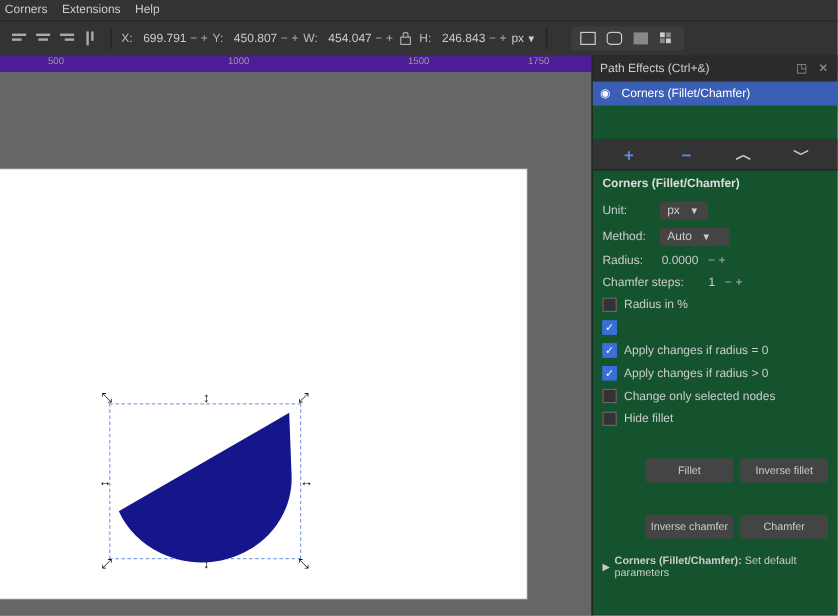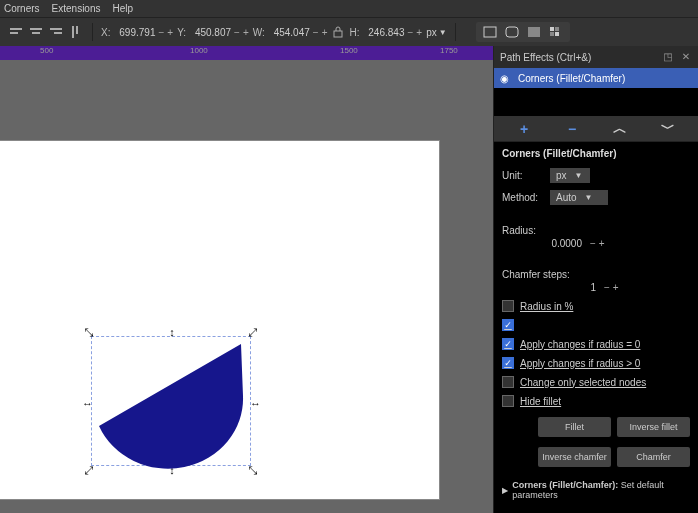--- a/index.html
+++ b/index.html
@@ -14,44 +14,44 @@
 .coord .val { min-width: 42px; text-align: right; }
 .lock { width: 14px; height: 14px; display: flex; align-items: center; justify-content: center; }
 .unit-sel { display: flex; align-items: center; gap: 2px; }
 .tool-grp { display: flex; align-items: center; gap: 6px; margin-left: 12px; background: #3c3c3c; padding: 2px 6px; border-radius: 2px; }
 .rulerbar { height: 14px; background: #4c1d95; position: relative; font-size: 8px; color: #999; overflow: hidden; }
 .rulerbar .tick { position: absolute; top: 0; }
 .workspace { position: absolute; left: 0; top: 60px; width: 493px; height: 453px; background: #666; overflow: hidden; }
 .canvas { position: absolute; left: -60px; top: 80px; width: 500px; height: 360px; background: #fff; border: 1px solid #888; }
 .selbox { position: absolute; border: 1px dashed #8aa0e0; }
 .handle { position: absolute; width: 10px; height: 10px; color: #000; font-size: 11px; line-height: 10px; text-align: center; }
-.panel { position: absolute; right: 0; top: 46px; width: 205px; height: 467px; background: #000000; border-left: 1px solid #222; }
+.panel { position: absolute; right: 0; top: 46px; width: 205px; height: 467px; background: #14532d; border-left: 1px solid #222; }
 .pnl-title { height: 22px; background: #2b2b2b; display: flex; align-items: center; padding: 0 6px; font-size: 10px; justify-content: space-between; }
 .pnl-title-r { display: flex; gap: 6px; }
 .pnl-title-r span { width: 12px; height: 12px; font-size: 10px; color: #999; text-align: center; }
 .effect-row { height: 20px; background: #3a5fb5; display: flex; align-items: center; padding: 0 6px; gap: 6px; color: #fff; font-size: 10px; }
 .effect-eye { width: 12px; }
 .effect-strip { height: 26px; background: #333; display: flex; align-items: center; justify-content: space-around; padding: 0 6px; border-bottom: 1px solid #222; }
 .effect-strip .strip-btn { width: 20px; height: 18px; display: flex; align-items: center; justify-content: center; font-size: 14px; font-weight: bold; }
 .plus { color: #5b8ee0; }
 .minus { color: #5b8ee0; }
 .chev { color: #ccc; font-size: 11px; }
 .params { padding: 6px 8px; font-size: 10px; color: #ccc; display: flex; flex-direction: column; gap: 7px; }
 .param-head { font-size: 10px; color: #ddd; font-weight: bold; margin-bottom: 2px; }
 .prow { display: flex; align-items: center; gap: 6px; }
 .prow .plab { min-width: 42px; color: #ccc; }
 .dropdown { background: #444; padding: 2px 6px; display: flex; align-items: center; gap: 8px; min-width: 40px; }
 .dd-caret { font-size: 8px; color: #ccc; }
-.numbox { display: flex; align-items: center; gap: 8px; margin-top: 26px; }
+.numbox { display: flex; align-items: center; gap: 8px; }
 .numval { min-width: 32px; text-align: right; }
 .stepper { display: flex; flex-direction: row; gap: 3px; font-size: 10px; color: #aaa; }
-.chk { display: flex; align-items: center; gap: 6px; text-decoration: underline; }
+.chk { display: flex; align-items: center; gap: 6px; }
 .cbox { width: 12px; height: 12px; border: 1px solid #666; background: #333; display: flex; align-items: center; justify-content: center; font-size: 9px; color: #fff; }
 .cbox.on { background: #3a6fd8; border-color: #3a6fd8; }
-.btns { display: flex; gap: 6px; margin-top: 3px; padding-left: 36px; }
+.btns { display: flex; gap: 6px; margin-top: 20px; padding-left: 36px; }
 .btn { flex: 1; background: #444; text-align: center; padding: 5px 2px; font-size: 9px; color: #ccc; border-radius: 2px; }
 .defparam { display: flex; align-items: center; gap: 4px; margin-top: 6px; font-size: 9px; color: #ccc; }
 .triangle { font-size: 8px; }
 svg { display: block; }
 </style>
 </head>
 <body>
 
 <div class="menubar">
   <span>Corners</span>

